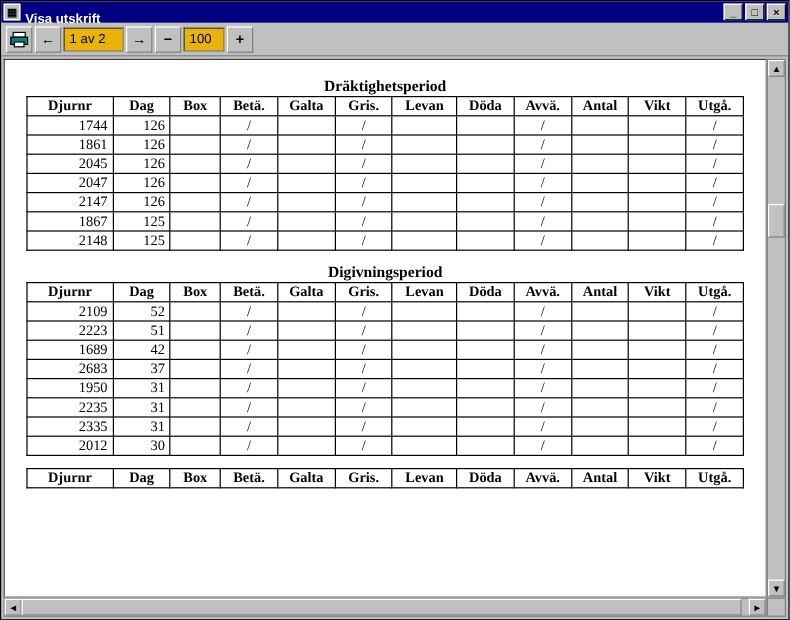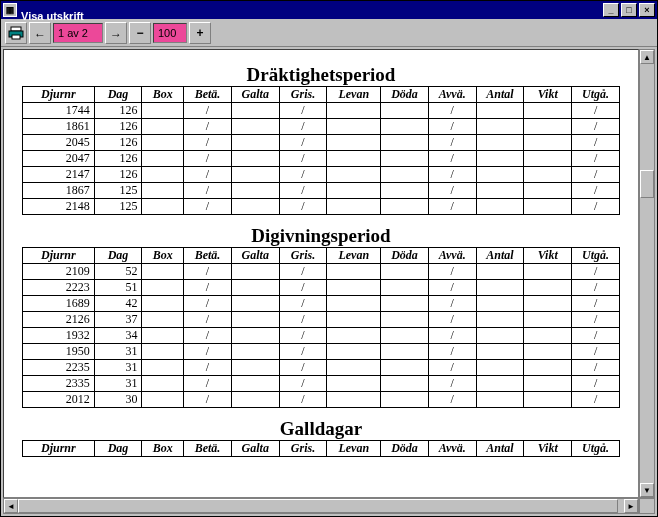--- a/index.html
+++ b/index.html
@@ -62,21 +62,21 @@
     border: 1px solid #808080;
     border-top-color: #fff;
     border-left-color: #fff;
     display: inline-flex;
     align-items: center; justify-content: center;
     font-size: 12px; font-weight: bold;
     cursor: pointer;
   }
   .tfield {
     height: 20px;
-    background: #ec4899;
+    background: #eab308;
     border: 1px solid #808080;
     border-top-color: #404040;
     border-left-color: #404040;
     padding: 1px 4px;
     min-width: 50px;
     display: inline-flex;
     align-items: center;
   }
   .tfield.small { min-width: 34px; }
   .content-wrap {
@@ -91,39 +91,39 @@
   }
   .paper {
     padding: 8px 18px;
     font-family: "Times New Roman", serif;
     font-size: 12px;
     color: #000;
   }
   .section-title {
     text-align: center;
     font-weight: bold;
-    font-size: 19px;
+    font-size: 13px;
     margin: 6px 0 0 0;
   }
   table.grid {
     border-collapse: collapse;
     width: 100%;
     table-layout: fixed;
     margin-bottom: 10px;
   }
   table.grid th, table.grid td {
     border: 1px solid #000;
     padding: 0 2px;
     height: 16px;
     text-align: center;
     font-size: 12px;
     overflow: hidden;
     white-space: nowrap;
   }
-  table.grid th { font-weight: bold; font-style: italic; }
+  table.grid th { font-weight: bold; }
   table.grid td.djurnr, table.grid td.dag { text-align: right; padding-right: 4px;}
   .vscroll {
     position: absolute;
     right: 2px; top: 48px; bottom: 18px; width: 16px;
     background: #c0c0c0;
     border: 1px solid #808080;
   }
   .vscroll .arrow, .hscroll .arrow {
     width: 14px; height: 14px;
     background: #c0c0c0;
@@ -396,36 +396,22 @@
             <td></td>
             <td>/</td>
             <td></td>
             <td></td>
             <td>/</td>
             <td></td>
             <td></td>
             <td>/</td>
           </tr>
           <tr>
-            <td class="djurnr">2126</td>
+            <td class="djurnr">2683</td>
             <td class="dag">37</td>
-            <td></td>
-            <td>/</td>
-            <td></td>
-            <td>/</td>
-            <td></td>
-            <td></td>
-            <td>/</td>
-            <td></td>
-            <td></td>
-            <td>/</td>
-          </tr>
-          <tr>
-            <td class="djurnr">1932</td>
-            <td class="dag">34</td>
             <td></td>
             <td>/</td>
             <td></td>
             <td>/</td>
             <td></td>
             <td></td>
             <td>/</td>
             <td></td>
             <td></td>
             <td>/</td>
@@ -481,21 +467,20 @@
             <td>/</td>
             <td></td>
             <td></td>
             <td>/</td>
             <td></td>
             <td></td>
             <td>/</td>
           </tr>
         </tbody>
       </table>
-      <div class="section-title">Galldagar</div>
       <table class="grid">
         <colgroup>
           <col style="width: 12%;">
           <col style="width: 8%;">
           <col style="width: 7%;">
           <col style="width: 8%;">
           <col style="width: 8%;">
           <col style="width: 8%;">
           <col style="width: 9%;">
           <col style="width: 8%;">

